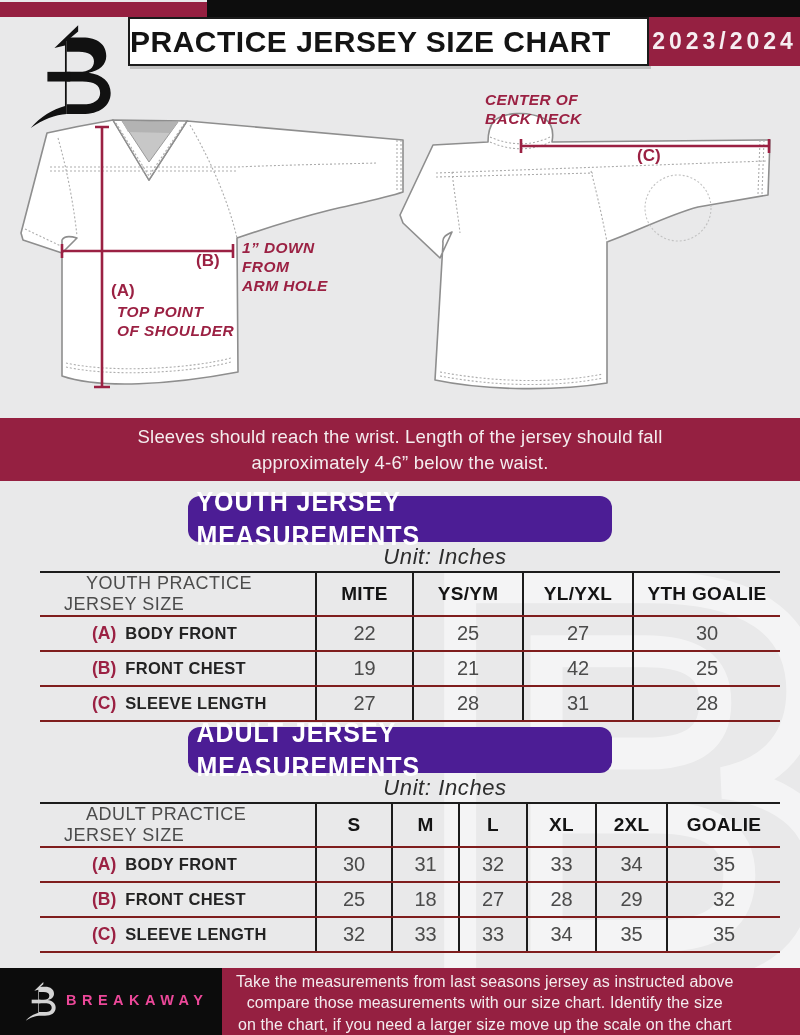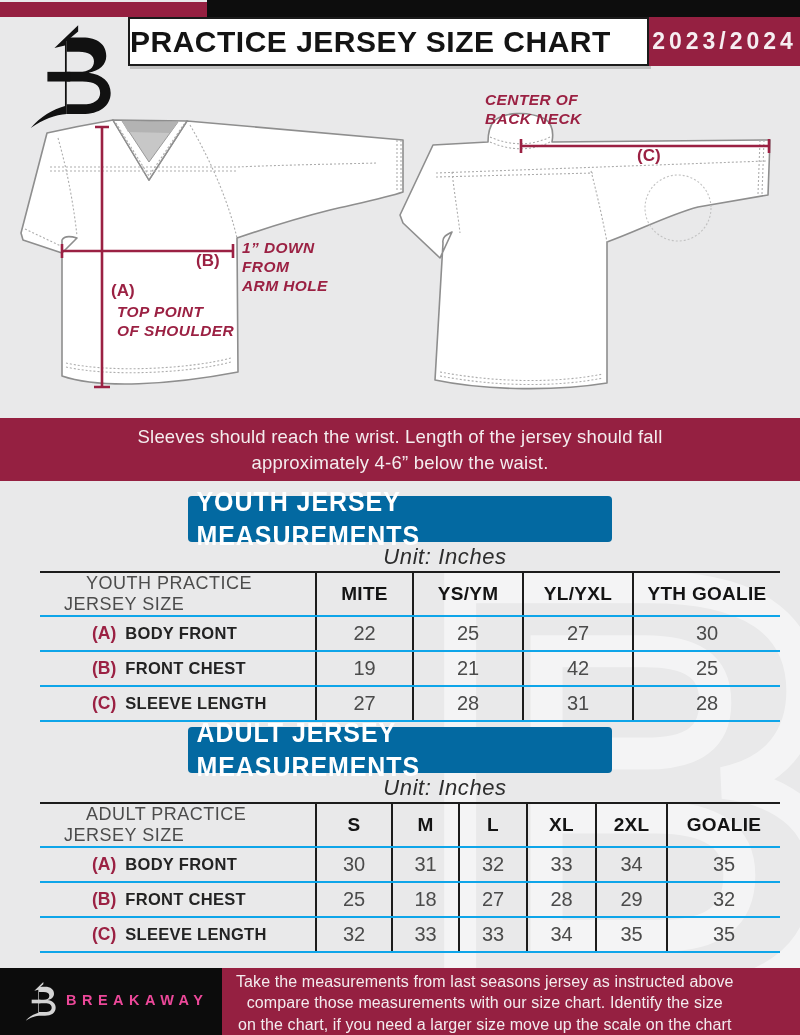--- a/index.html
+++ b/index.html
@@ -41,36 +41,36 @@
   .anno-c-key{left:637px;top:146px;}
   .anno-neck{left:485px;top:90px;}
   
   .notice{
     position:absolute;left:0;top:418px;width:800px;height:63px;background:#952041;z-index:3;
     display:flex;align-items:center;justify-content:center;text-align:center;
   }
   .notice span{color:#f4ecee;font-size:18.5px;line-height:26px;font-weight:400;letter-spacing:.2px;}
   
   .banner-black{
-    position:absolute;left:188px;width:424px;height:46px;background:#0369a1;border-radius:4px;
+    position:absolute;left:188px;width:424px;height:46px;background:#4c1d95;border-radius:12px;
     display:flex;align-items:center;justify-content:center;z-index:2;
   }
   .banner-black span{color:#ffffff;font-size:26px;font-weight:800;letter-spacing:1px;transform:scale(.96,1.08);}
   .banner-youth{top:496px;}
   .banner-adult{top:727px;}
   .unit-line{position:absolute;left:0;width:800px;text-align:center;z-index:2;
     font-style:italic;font-size:22px;font-weight:500;color:#2d2d2d;letter-spacing:.6px;padding-left:45px;}
   .unit-youth{top:544px;}
   .unit-adult{top:775px;}
   
   .size-table{position:absolute;left:40px;width:740px;border-collapse:collapse;table-layout:fixed;z-index:2;}
   .table-youth{top:571px;}
   .table-adult{top:802px;}
   .size-table td{
-    border-top:2px solid #1c1c1c;border-bottom:2px solid #0ea5e9;
+    border-top:2px solid #1c1c1c;border-bottom:2px solid #7f1d1d;
     text-align:center;vertical-align:middle;padding:0;
   }
   .size-table td.vcol{border-left:2px solid #1c1c1c;}
   .size-table tr.head td{height:36px;}
   .size-table tr.data td{height:33px;}
   .size-table td.lblcol{text-align:left;padding-left:24px;}
   .hdr-label{font-size:18px;color:#4c4c4c;letter-spacing:.5px;padding-left:22px;}
   .size-name{font-size:19px;font-weight:800;color:#141414;letter-spacing:.3px;}
   .row-key{color:#9b2143;font-weight:800;font-size:17.5px;padding-left:28px;margin-right:9px;}
   .row-name{color:#232323;font-weight:700;font-size:16.5px;letter-spacing:.3px;}

